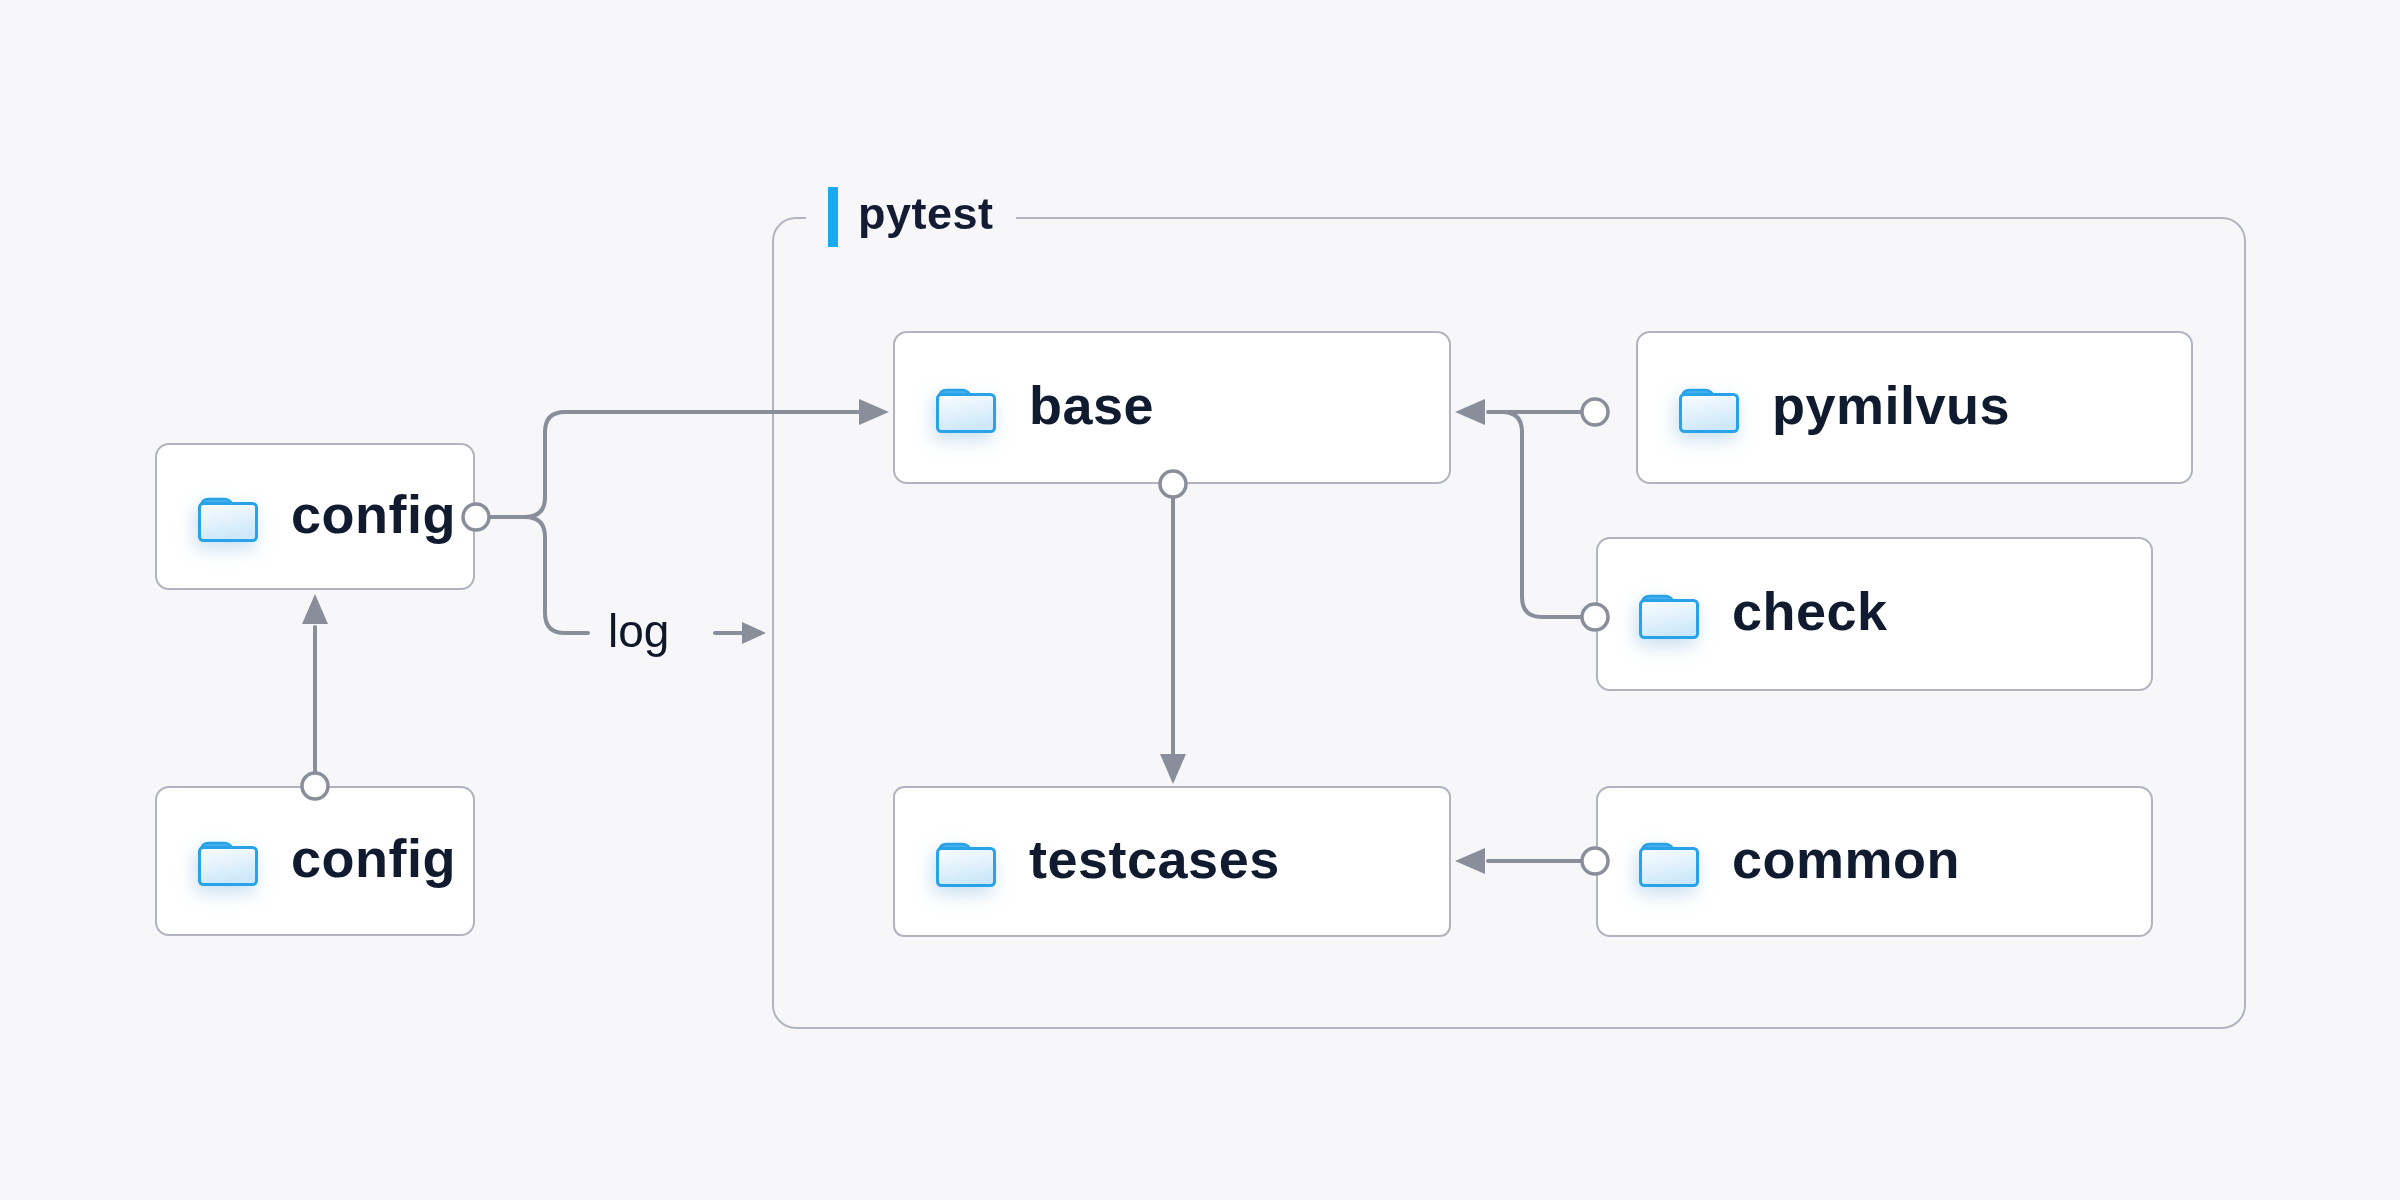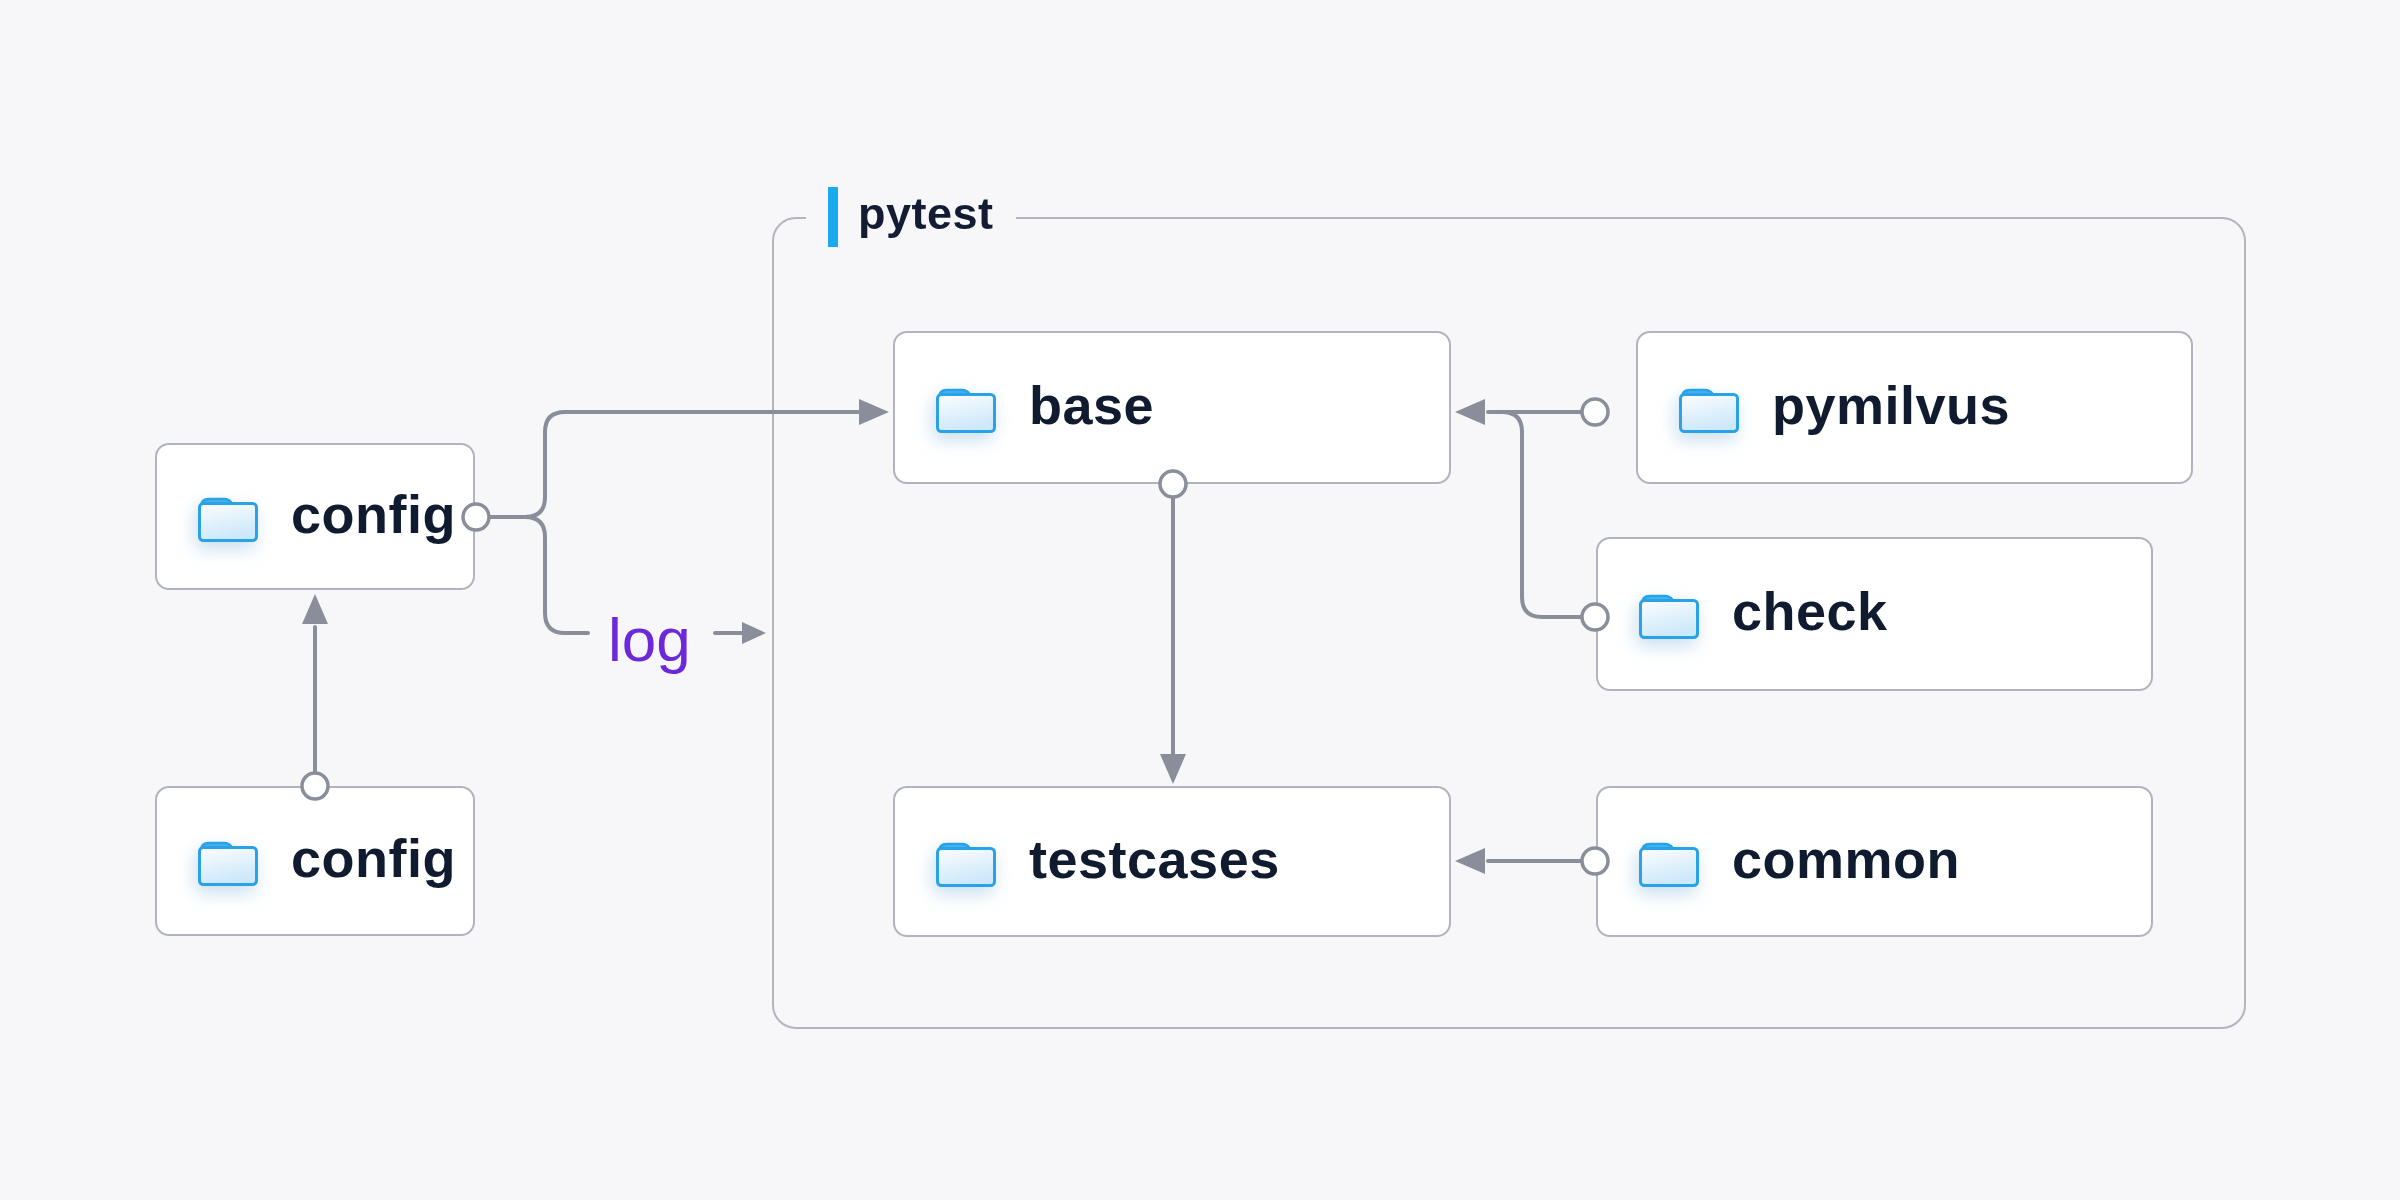--- a/index.html
+++ b/index.html
@@ -63,30 +63,30 @@
     color: #101b30;
     letter-spacing: 0.5px;
     padding-bottom: 6px;
   }
 
   #node-utils     { left: 155px;  top: 443px; width: 320px; height: 147px; }
   #node-config    { left: 155px;  top: 786px; width: 320px; height: 150px; }
   #node-base      { left: 893px;  top: 331px; width: 558px; height: 153px; }
   #node-pymilvus  { left: 1636px; top: 331px; width: 557px; height: 153px; }
   #node-check     { left: 1596px; top: 537px; width: 557px; height: 154px; }
-  #node-testcases { left: 893px;  top: 786px; width: 558px; height: 151px; }
+  #node-testcases { left: 893px;  top: 786px; width: 558px; height: 151px; border-radius: 11px; }
   #node-common    { left: 1596px; top: 786px; width: 557px; height: 151px; }
 
   
   .edge-label {
     position: absolute;
     left: 608px; top: 604px;
-    font-size: 62px;
+    font-size: 46px;
     font-weight: 500;
-    color: #6d28d9;
+    color: #0f172a;
     z-index: 3;
   }
 
   
   .connector-layer {
     position: absolute; inset: 0;
     width: 2400px; height: 1200px;
     z-index: 3;
     pointer-events: none;
   }

